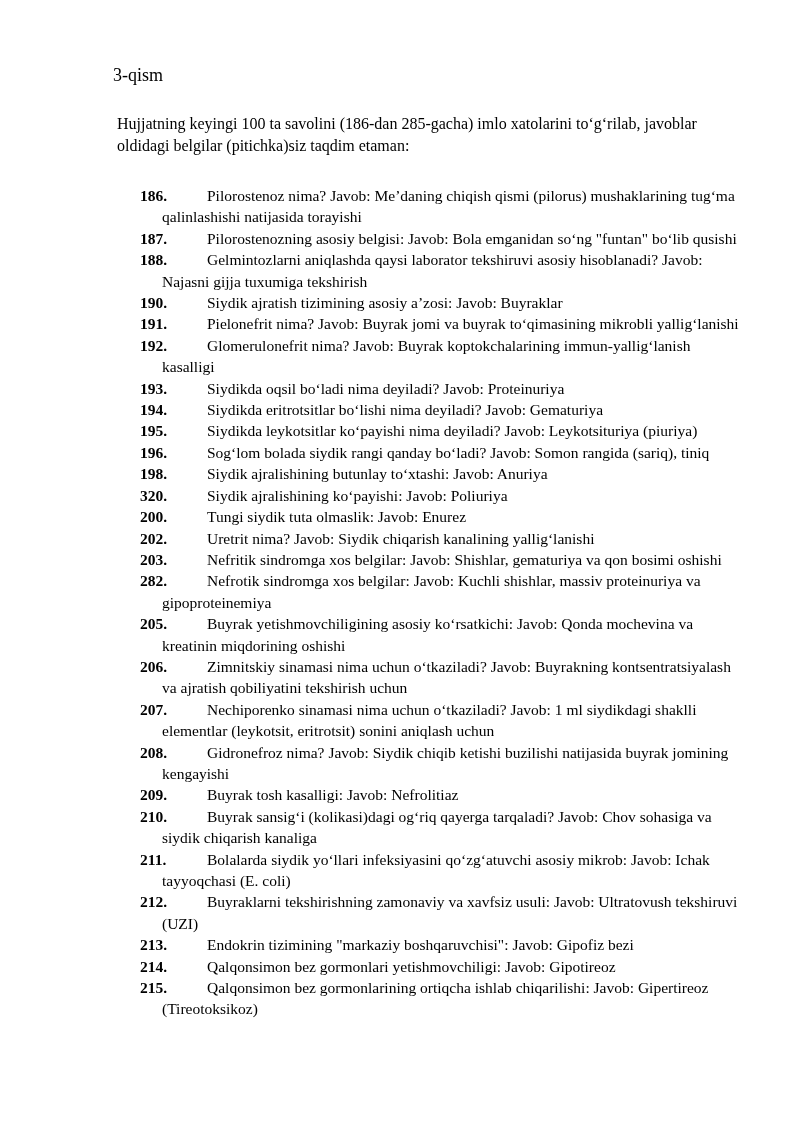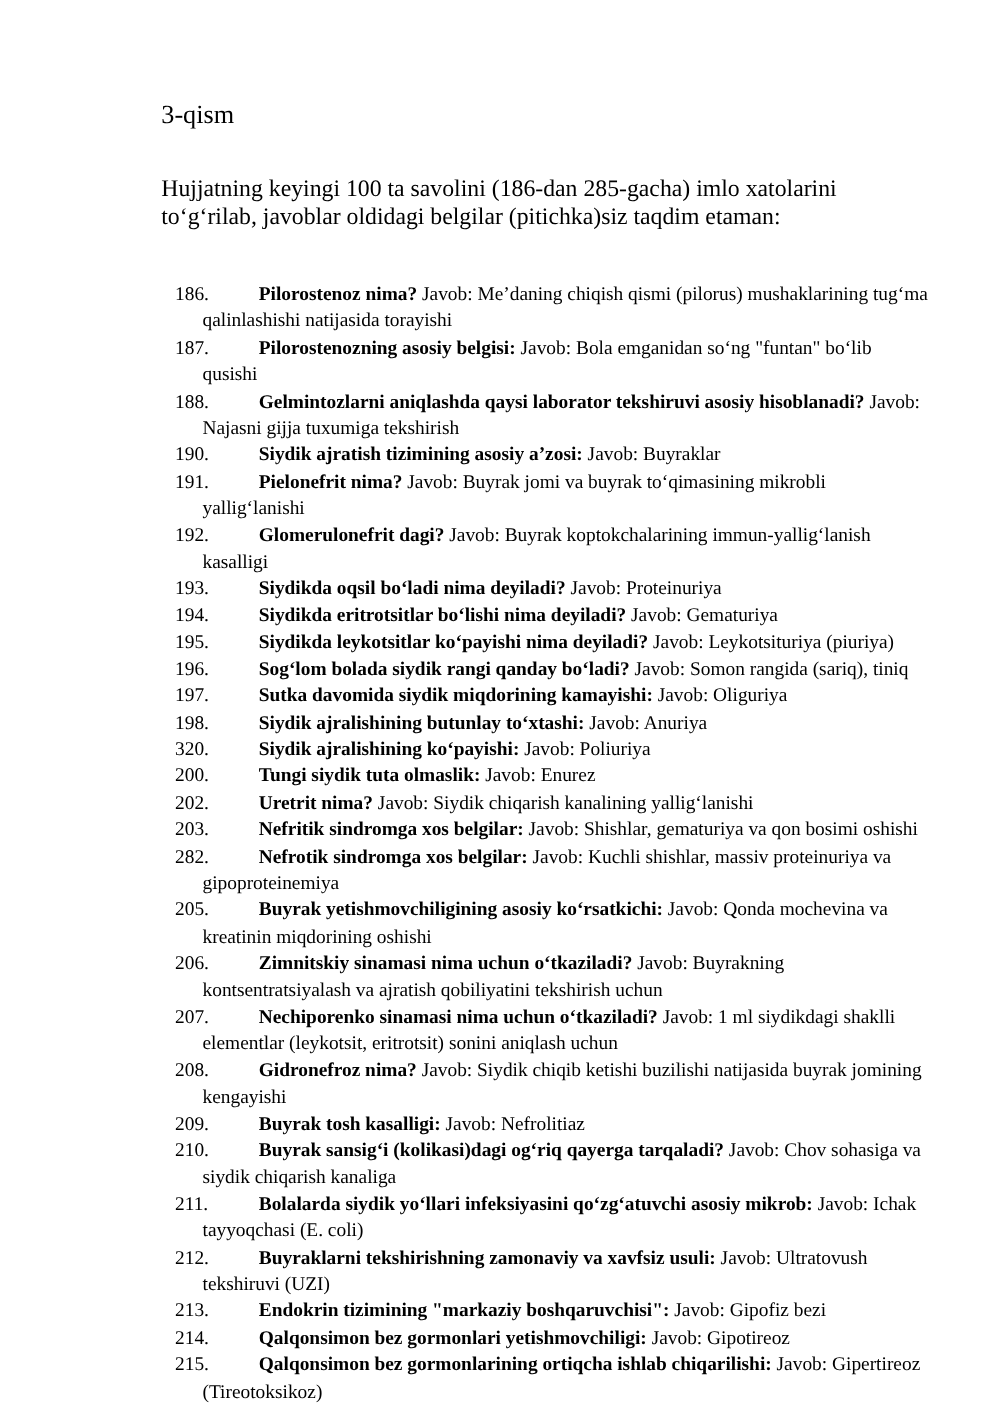--- a/index.html
+++ b/index.html
@@ -21,29 +21,29 @@
     overflow: hidden;
     box-sizing: border-box;
   }
   .content {
     position: absolute;
     left: 113px;
     top: 66px;
     width: 632px;
   }
   .section-title {
-    font-size: 21px;
+    font-size: 18px;
     line-height: 19px;
-    margin: 16px;
+    margin: 0;
     white-space: pre-wrap;
   }
   .intro {
-    font-size: 19px;
+    font-size: 16px;
     line-height: 21.5px;
-    margin: 16px;
+    margin: 4px;
     padding-top: 24px;
     text-align: left;
     white-space: pre-wrap;
   }
   .qa-list {
     margin: 0;
     padding: 0;
     padding-top: 25px;
     list-style: none;
   }
@@ -55,24 +55,24 @@
     margin: 0;
     text-indent: 45px;
   }
   .qa-num {
     position: absolute;
     left: 27px;
     top: 0;
     text-indent: 0;
     width: 40px;
     text-align: left;
-    font-weight: normal;
+    font-weight: bold;
   }
   .qa-q {
-    font-weight: bold;
+    font-weight: normal;
   }
   .qa-a {
     font-weight: normal;
   }
 </style>
 </head>
 <body>
 
 <div class="page">
   <div class="content">
@@ -80,26 +80,25 @@
     <p class="section-title">3-qism</p>
 
     <p class="intro">Hujjatning keyingi 100 ta savolini (186-dan 285-gacha) imlo xatolarini toʻgʻrilab, javoblar oldidagi belgilar (pitichka)siz taqdim etaman:</p>
 
     <ol class="qa-list">
         <li class="qa-item"><span class="qa-num">186.</span><span class="qa-q">Pilorostenoz nima?</span> <span class="qa-a">Javob: Meʼdaning chiqish qismi (pilorus) mushaklarining tugʻma qalinlashishi natijasida torayishi</span></li>
         <li class="qa-item"><span class="qa-num">187.</span><span class="qa-q">Pilorostenozning asosiy belgisi:</span> <span class="qa-a">Javob: Bola emganidan soʻng "funtan" boʻlib qusishi</span></li>
         <li class="qa-item"><span class="qa-num">188.</span><span class="qa-q">Gelmintozlarni aniqlashda qaysi laborator tekshiruvi asosiy hisoblanadi?</span> <span class="qa-a">Javob: Najasni gijja tuxumiga tekshirish</span></li>
         <li class="qa-item"><span class="qa-num">190.</span><span class="qa-q">Siydik ajratish tizimining asosiy aʼzosi:</span> <span class="qa-a">Javob: Buyraklar</span></li>
         <li class="qa-item"><span class="qa-num">191.</span><span class="qa-q">Pielonefrit nima?</span> <span class="qa-a">Javob: Buyrak jomi va buyrak toʻqimasining mikrobli yalligʻlanishi</span></li>
-        <li class="qa-item"><span class="qa-num">192.</span><span class="qa-q">Glomerulonefrit dagi?</span> <span class="qa-a">Javob: Buyrak koptokchalarining immun-yalligʻlanish kasalligi</span></li>
+        <li class="qa-item"><span class="qa-num">192.</span><span class="qa-q">Glomerulonefrit nima?</span> <span class="qa-a">Javob: Buyrak koptokchalarining immun-yalligʻlanish kasalligi</span></li>
         <li class="qa-item"><span class="qa-num">193.</span><span class="qa-q">Siydikda oqsil boʻladi nima deyiladi?</span> <span class="qa-a">Javob: Proteinuriya</span></li>
         <li class="qa-item"><span class="qa-num">194.</span><span class="qa-q">Siydikda eritrotsitlar boʻlishi nima deyiladi?</span> <span class="qa-a">Javob: Gematuriya</span></li>
         <li class="qa-item"><span class="qa-num">195.</span><span class="qa-q">Siydikda leykotsitlar koʻpayishi nima deyiladi?</span> <span class="qa-a">Javob: Leykotsituriya (piuriya)</span></li>
         <li class="qa-item"><span class="qa-num">196.</span><span class="qa-q">Sogʻlom bolada siydik rangi qanday boʻladi?</span> <span class="qa-a">Javob: Somon rangida (sariq), tiniq</span></li>
-        <li class="qa-item"><span class="qa-num">197.</span><span class="qa-q">Sutka davomida siydik miqdorining kamayishi:</span> <span class="qa-a">Javob: Oliguriya</span></li>
         <li class="qa-item"><span class="qa-num">198.</span><span class="qa-q">Siydik ajralishining butunlay toʻxtashi:</span> <span class="qa-a">Javob: Anuriya</span></li>
         <li class="qa-item"><span class="qa-num">320.</span><span class="qa-q">Siydik ajralishining koʻpayishi:</span> <span class="qa-a">Javob: Poliuriya</span></li>
         <li class="qa-item"><span class="qa-num">200.</span><span class="qa-q">Tungi siydik tuta olmaslik:</span> <span class="qa-a">Javob: Enurez</span></li>
         <li class="qa-item"><span class="qa-num">202.</span><span class="qa-q">Uretrit nima?</span> <span class="qa-a">Javob: Siydik chiqarish kanalining yalligʻlanishi</span></li>
         <li class="qa-item"><span class="qa-num">203.</span><span class="qa-q">Nefritik sindromga xos belgilar:</span> <span class="qa-a">Javob: Shishlar, gematuriya va qon bosimi oshishi</span></li>
         <li class="qa-item"><span class="qa-num">282.</span><span class="qa-q">Nefrotik sindromga xos belgilar:</span> <span class="qa-a">Javob: Kuchli shishlar, massiv proteinuriya va gipoproteinemiya</span></li>
         <li class="qa-item"><span class="qa-num">205.</span><span class="qa-q">Buyrak yetishmovchiligining asosiy koʻrsatkichi:</span> <span class="qa-a">Javob: Qonda mochevina va kreatinin miqdorining oshishi</span></li>
         <li class="qa-item"><span class="qa-num">206.</span><span class="qa-q">Zimnitskiy sinamasi nima uchun oʻtkaziladi?</span> <span class="qa-a">Javob: Buyrakning kontsentratsiyalash va ajratish qobiliyatini tekshirish uchun</span></li>
         <li class="qa-item"><span class="qa-num">207.</span><span class="qa-q">Nechiporenko sinamasi nima uchun oʻtkaziladi?</span> <span class="qa-a">Javob: 1 ml siydikdagi shaklli elementlar (leykotsit, eritrotsit) sonini aniqlash uchun</span></li>
         <li class="qa-item"><span class="qa-num">208.</span><span class="qa-q">Gidronefroz nima?</span> <span class="qa-a">Javob: Siydik chiqib ketishi buzilishi natijasida buyrak jomining kengayishi</span></li>

